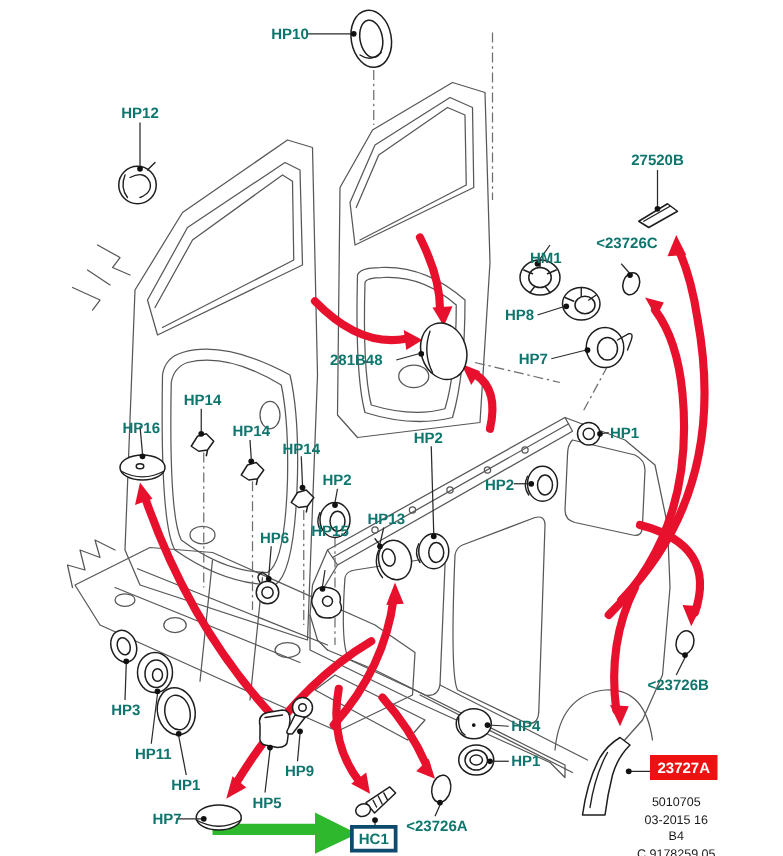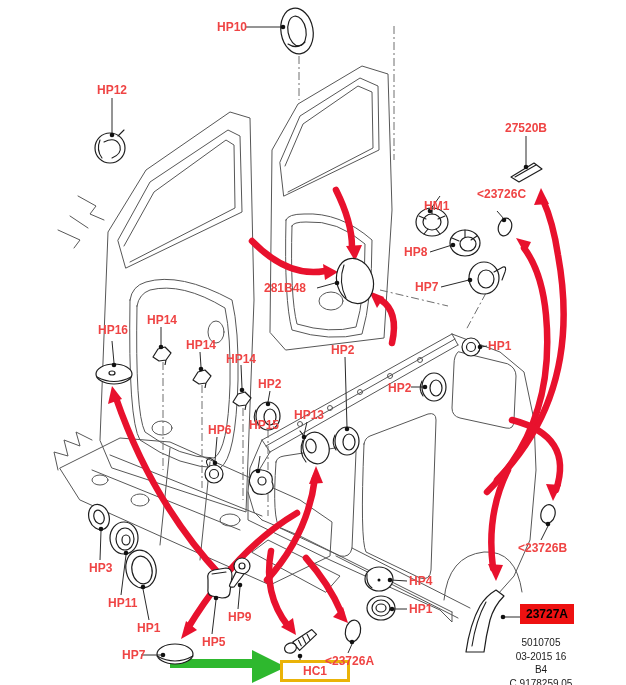--- a/index.html
+++ b/index.html
@@ -1,22 +1,22 @@
 <!DOCTYPE html>
 <html><head>
 <meta charset="utf-8">
 <style>
   html,body{margin:0;padding:0;background:#fff;overflow:hidden;}
   .stage{position:relative;width:626px;height:685px;background:#ffffff;overflow:hidden;
          font-family:"Liberation Sans", sans-serif;}
   .stage svg{position:absolute;left:0;top:0;}
-  .callout{position:absolute;color:#ef4444;font-weight:bold;font-size:12px;
+  .callout{position:absolute;color:#0f766e;font-weight:bold;font-size:12px;
            white-space:nowrap;line-height:13px;z-index:5;cursor:pointer;}
-  .callout.boxed-red{border:3px solid #eab308;background:#fff;padding:1px 20px;line-height:14px;}
-  .callout.filled-red{background:#EE1111;color:#000000;padding:4px 6px 3px 6px;line-height:13px;}
+  .callout.boxed-red{border:3px solid #0c4a6e;background:#fff;padding:1px 4px;line-height:14px;}
+  .callout.filled-red{background:#EE1111;color:#ffffff;padding:4px 6px 3px 6px;line-height:13px;}
   .footer{position:absolute;left:498px;top:636px;width:86px;text-align:center;z-index:4;
           color:#1a1a1a;font-size:10px;line-height:13.5px;}
   .lineart{stroke:#575757;stroke-width:1;fill:none;stroke-linejoin:round;stroke-linecap:round;}
   .part{stroke:#1e1e1e;stroke-width:1.2;fill:#ffffff;stroke-linejoin:round;}
   .partline{stroke:#1e1e1e;stroke-width:1.1;fill:none;stroke-linecap:round;}
   .leader{stroke:#2a2a2a;stroke-width:1;fill:none;}
   .ldot{fill:#111;stroke:none;}
   .dashdot{stroke:#6e6e6e;stroke-width:1;fill:none;stroke-dasharray:8 3 2 3;}
   .rarrow{stroke:#E8112D;stroke-width:6.5;fill:none;stroke-linecap:round;}
   .rhead{fill:#E8112D;stroke:none;}
@@ -333,21 +333,21 @@
 
 <div class="callout" style="left:217px;top:21px">HP10</div>
 <div class="callout" style="left:97px;top:84px">HP12</div>
 <div class="callout" style="left:505px;top:122px">27520B</div>
 <div class="callout" style="left:424px;top:200px">HM1</div>
 <div class="callout" style="left:477px;top:188px">&lt;23726C</div>
 <div class="callout" style="left:404px;top:246px">HP8</div>
 <div class="callout" style="left:415px;top:281px">HP7</div>
 <div class="callout" style="left:264px;top:282px">281B48</div>
 <div class="callout" style="left:147px;top:314px">HP14</div>
-<div class="callout" style="left:98px;top:324px">HP16</div>
+<div class="callout" style="left:98px;top:336px">HP16</div>
 <div class="callout" style="left:186px;top:339px">HP14</div>
 <div class="callout" style="left:331px;top:344px">HP2</div>
 <div class="callout" style="left:488px;top:340px">HP1</div>
 <div class="callout" style="left:226px;top:353px">HP14</div>
 <div class="callout" style="left:258px;top:378px">HP2</div>
 <div class="callout" style="left:388px;top:382px">HP2</div>
 <div class="callout" style="left:294px;top:409px">HP13</div>
 <div class="callout" style="left:208px;top:424px">HP6</div>
 <div class="callout" style="left:249px;top:419px">HP15</div>
 <div class="callout" style="left:89px;top:562px">HP3</div>

